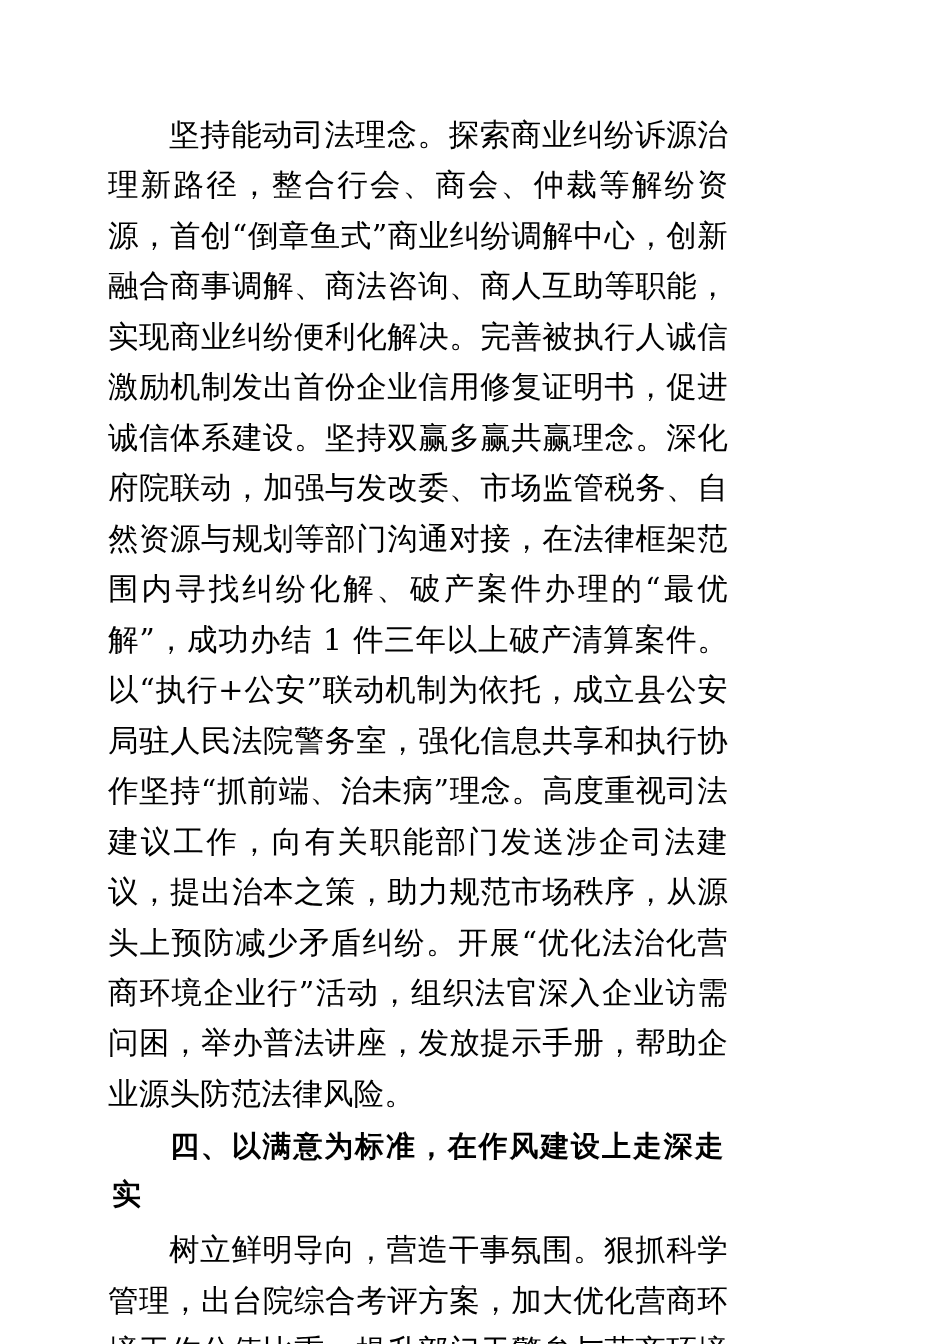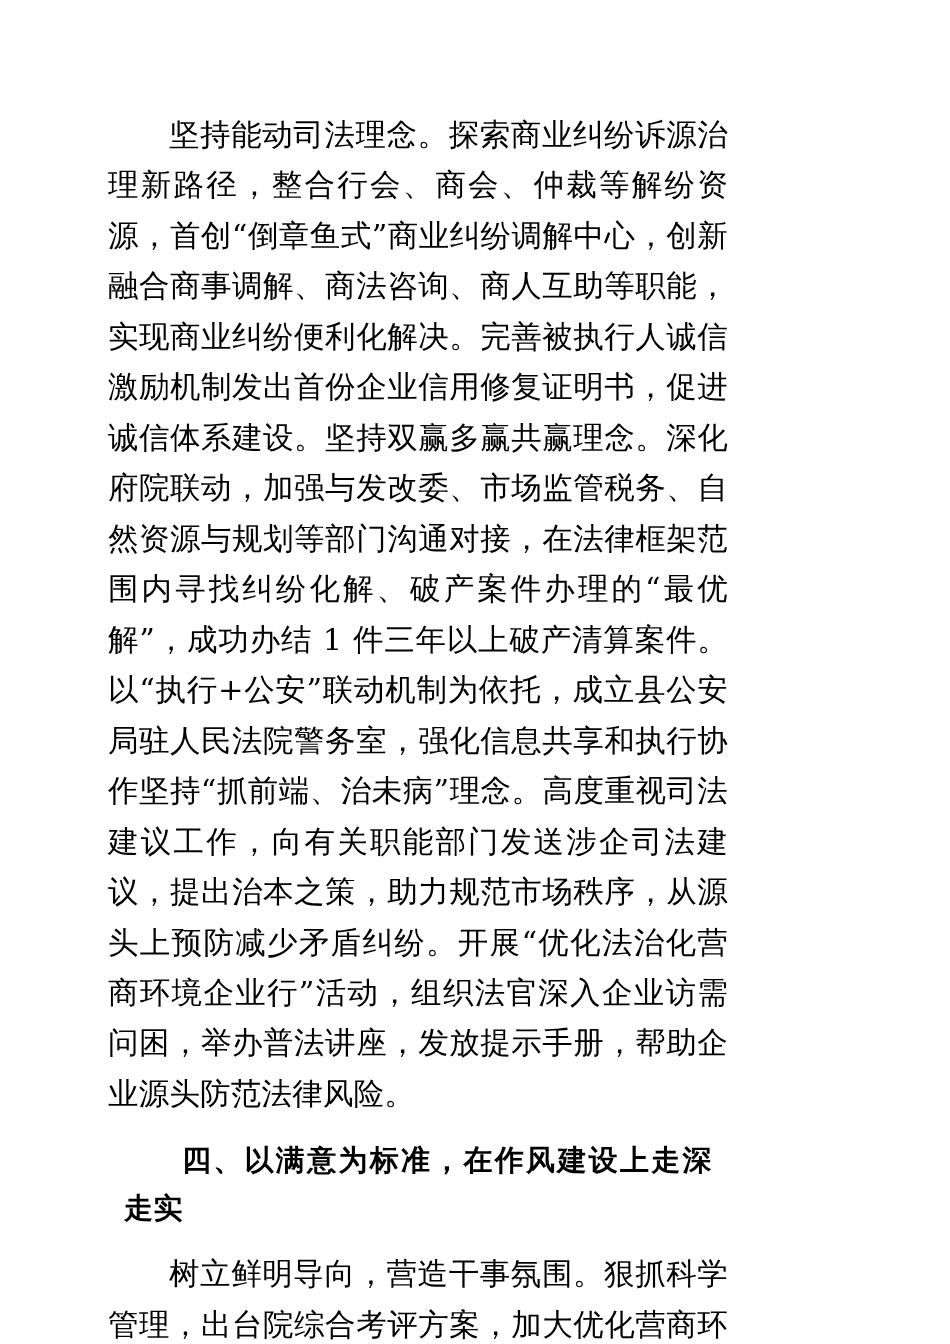--- a/index.html
+++ b/index.html
@@ -26,24 +26,24 @@
     line-height: 1.655;
     text-align: justify;
     text-justify: inter-ideograph;
     letter-spacing: 0.2px;
   }
   .para {
     margin: 0;
     text-indent: 2em;
   }
   .heading {
-    margin: 16px;
+    margin: 4px;
     text-indent: 2em;
     font-weight: bold;
-    font-family: Liberation Serif, serif;
+    font-family: Liberation Mono, monospace;
     font-size: 29px;
     letter-spacing: 0.5px;
   }
   .spacer-small {
     height: 2px;
   }
 </style>
 </head>
 <body>
 

